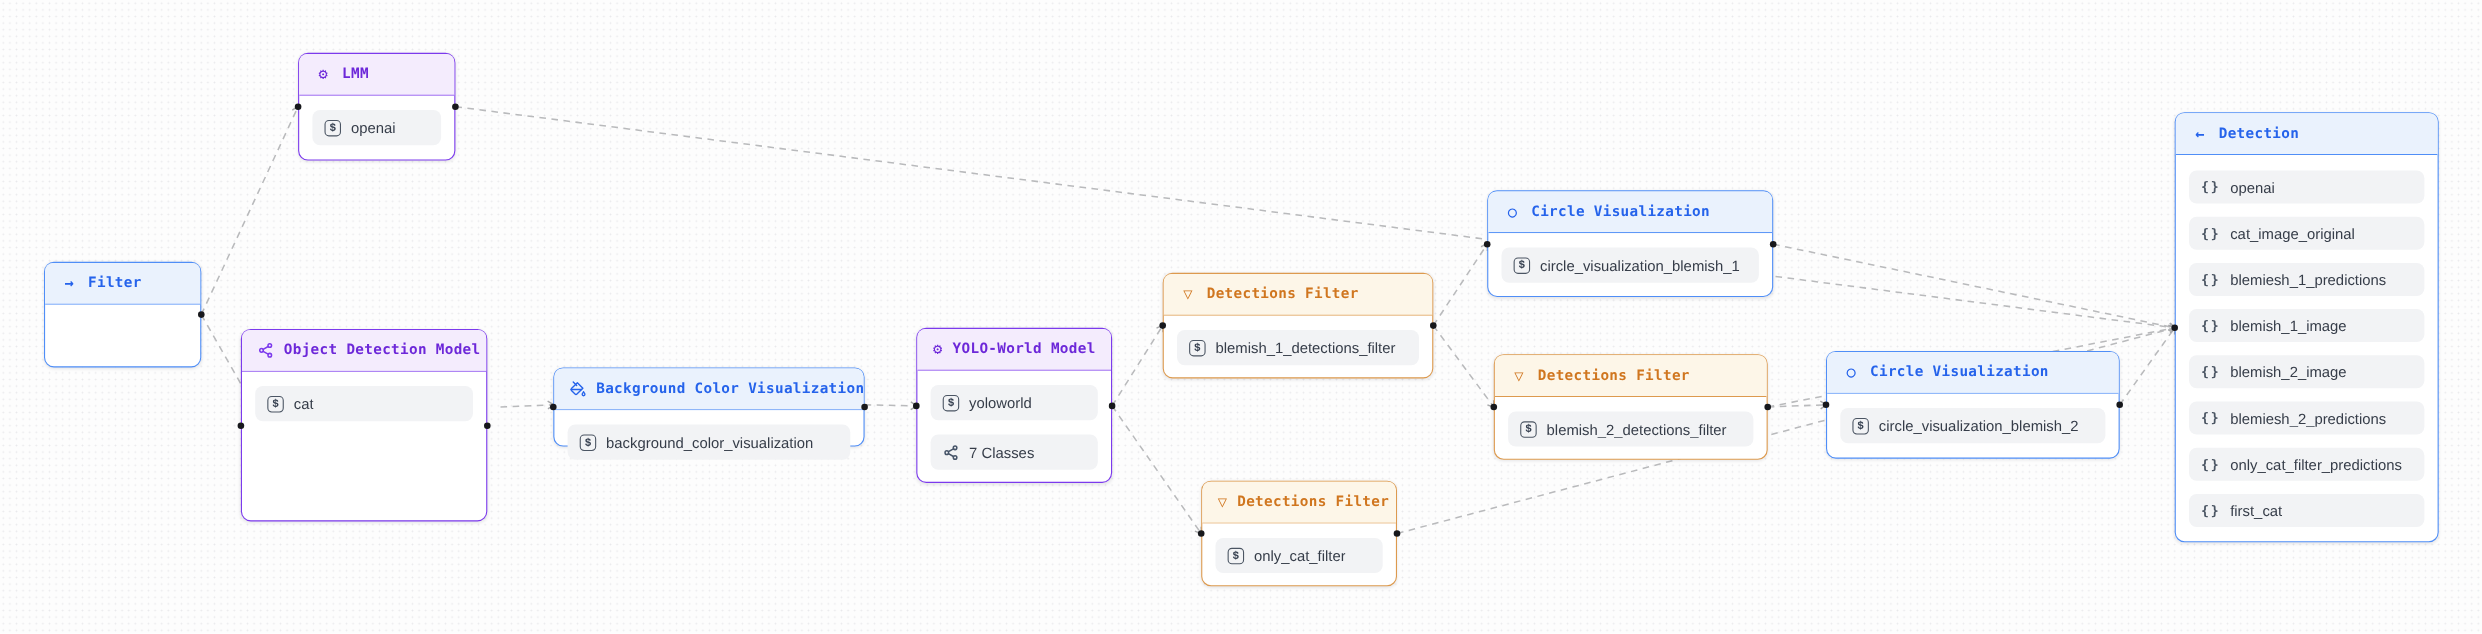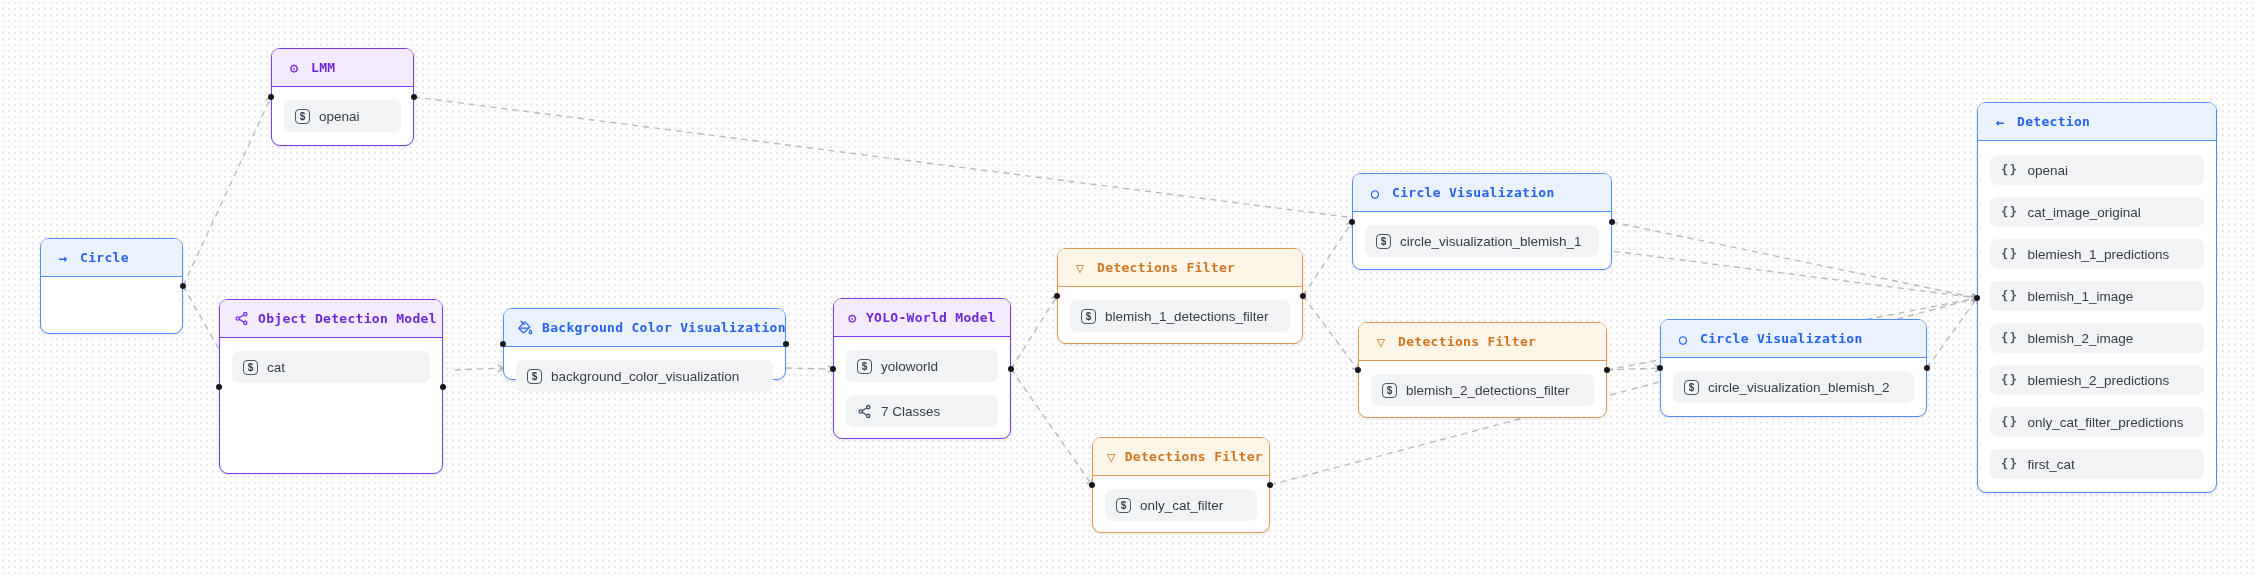--- a/index.html
+++ b/index.html
@@ -107,21 +107,21 @@
         <span class="cicon box">$</span>
         <span class="clabel">openai</span>
       </div>
     </div>
   </div>
 
   <div class="node blue" id="node-input" style="left:40px;top:238px;width:143px;height:96px">
     <span class="port right"></span>
     <div class="node-header">
       <span class="hicon">→</span>
-      <span>Circle</span>
+      <span>Filter</span>
     </div>
   </div>
 
   <div class="node purple" id="node-odm" style="left:219px;top:299px;width:224px;height:175px">
     <span class="port left"></span>
     <span class="port right"></span>
     <div class="node-header">
       <span class="hicon">
         <svg width="15" height="15" viewBox="0 0 24 24" fill="none" stroke="#7c3aed" stroke-width="2.2" stroke-linecap="round">
             <circle cx="18" cy="5" r="2.6"></circle>
@@ -134,21 +134,21 @@
       <span>Object Detection Model</span>
     </div>
     <div class="node-body">
       <div class="chip">
         <span class="cicon box">$</span>
         <span class="clabel">cat</span>
       </div>
     </div>
   </div>
 
-  <div class="node blue" id="node-bcv" style="left:503px;top:308px;width:283px;height:72px">
+  <div class="node blue" id="node-bcv" style="left:503px;top:334px;width:283px;height:72px">
     <span class="port left"></span>
     <span class="port right"></span>
     <div class="node-header">
       <span class="hicon">
         <svg width="15" height="15" viewBox="0 0 24 24" fill="none" stroke="#2563eb" stroke-width="2" stroke-linecap="round" stroke-linejoin="round">
             <path d="m19 11-8-8-8.6 8.6a2 2 0 0 0 0 2.8l5.2 5.2c.8.8 2 .8 2.8 0L19 11Z"></path>
             <path d="m5 2 5 5"></path>
             <path d="M2 13h15"></path>
             <path d="M22 20a2 2 0 1 1-4 0c0-1.6 1.7-2.4 2-4 .3 1.6 2 2.4 2 4Z"></path>
           </svg>

